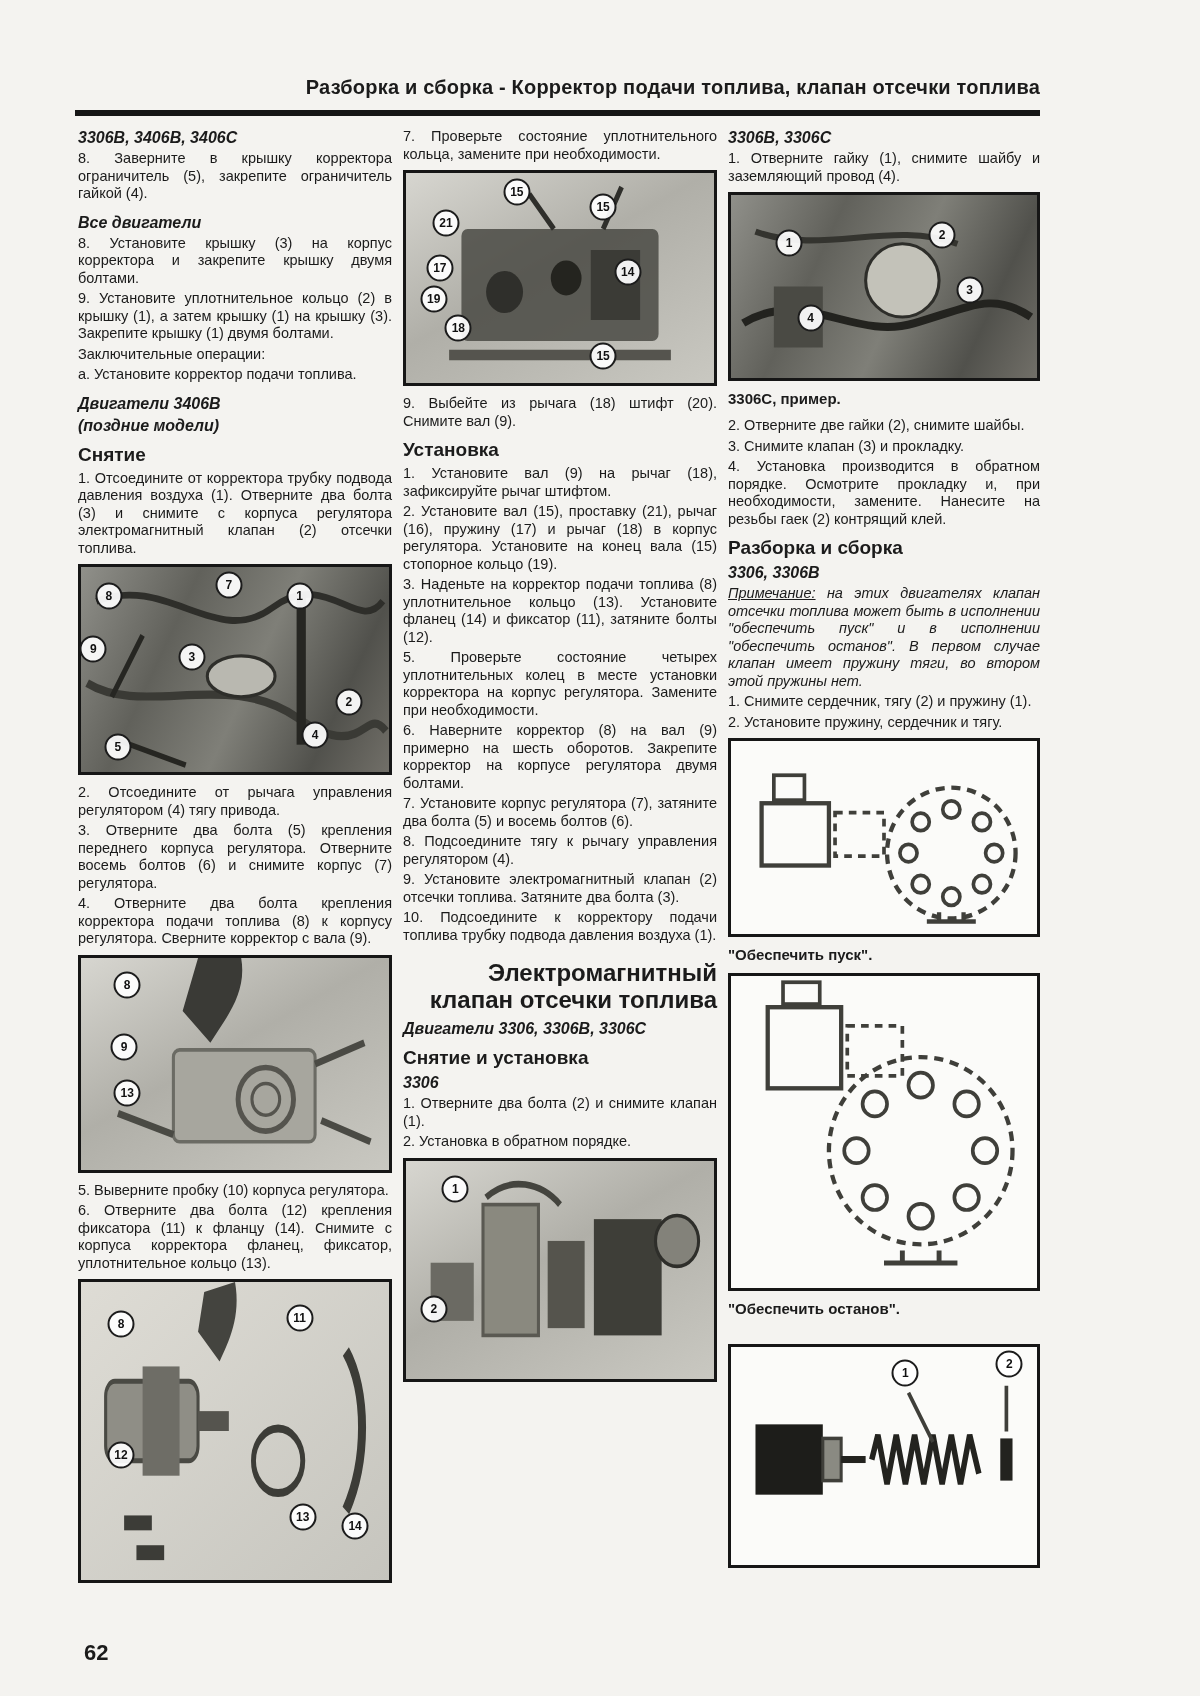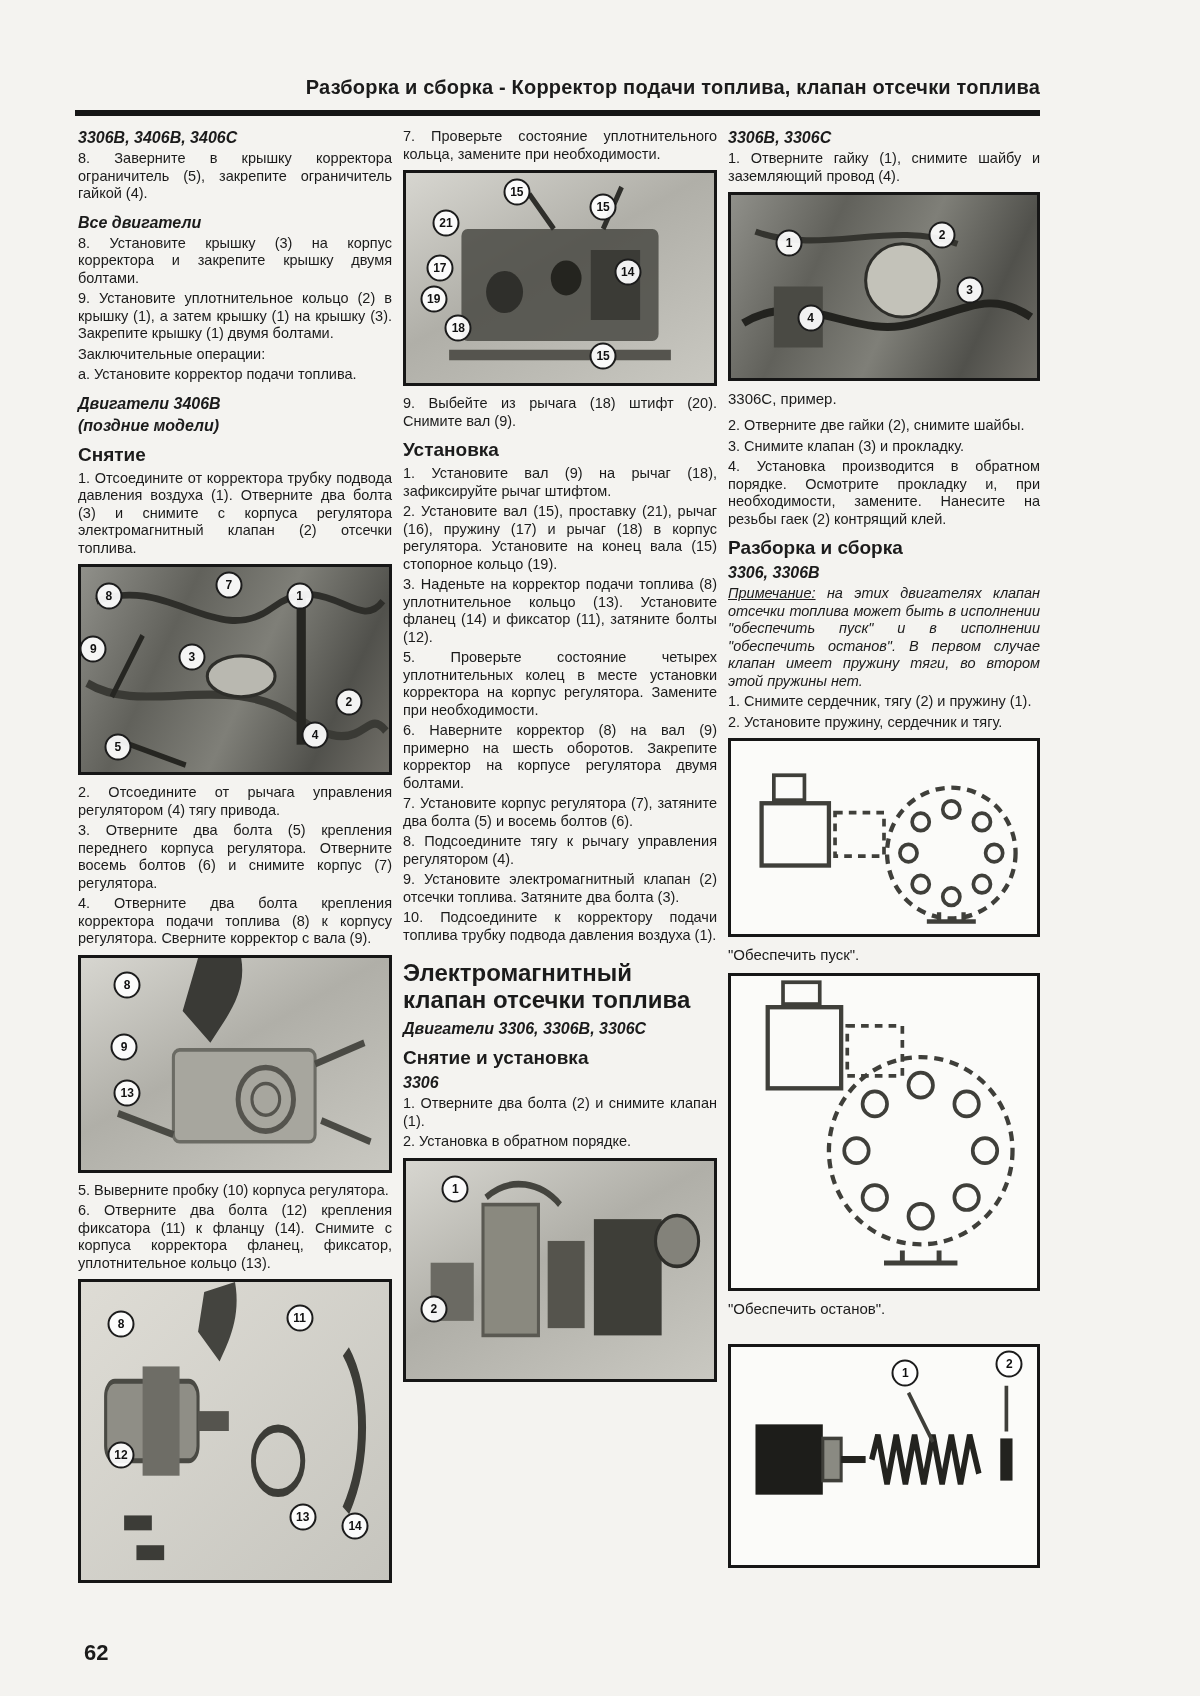--- a/index.html
+++ b/index.html
@@ -10,33 +10,33 @@
   .rule{position:absolute;left:75px;top:110px;width:965px;height:6px;background:#161616;}
   .col{position:absolute;top:128px;}
   .c1{left:78px;width:314px;}
   .c2{left:403px;width:314px;}
   .c3{left:728px;width:312px;}
   .t{font-size:14.5px;line-height:17.5px;margin:0 0 3px;text-align:justify;}
   .b{font-weight:normal;}
   .h-mod{font-style:italic;font-weight:bold;font-size:16px;line-height:19px;margin:10px 0 3px;}
   .h-mod.tight{margin-top:0;}
   .h-sec{font-weight:bold;font-size:19px;line-height:22px;margin:9px 0 4px;}
-  .h-big{font-weight:bold;font-size:24px;line-height:27px;margin:15px 0 6px;}
+  .h-big{font-weight:bold;font-size:24px;line-height:27px;margin:15px 0 6px;text-align:right;}
   .note{font-style:italic;}
   .note .lbl{text-decoration:underline;}
   .fig{position:relative;border:3px solid #161616;margin:7px 0 9px;background:#cfcec7;}
   .fig svg.art{position:absolute;left:0;top:0;width:100%;height:100%;}
   .fig.dark{background:linear-gradient(115deg,#90908a 0%,#61615b 30%,#7f7f78 55%,#51514c 80%,#716f68 100%);}
   .fig.mid{background:linear-gradient(150deg,#d7d6d0 0%,#b0afa8 45%,#c9c8c1 100%);text-decoration:underline;}
   .fig.part{background:linear-gradient(135deg,#dedcd5 0%,#c6c5be 100%);}
   .fig.white{background:#fbfbf9;}
   .co{position:absolute;transform:translate(-50%,-50%);width:23px;height:23px;
       border:2px solid #1c1c1c;border-radius:50%;background:rgba(255,255,255,.93);
       font-size:12px;font-weight:bold;line-height:23px;text-align:center;color:#111;}
-  .cap{font-weight:normal;font-size:15px;line-height:18px;margin:1px 0 9px;}
+  .cap{font-weight:bold;font-size:15px;line-height:18px;margin:1px 0 9px;}
   .pageno{position:absolute;left:84px;top:1640px;font-weight:bold;font-size:22px;}
 </style>
 </head>
 <body>
 
 <div class="page">
 
   <div class="header-title">Разборка и сборка - Корректор подачи топлива, клапан отсечки топлива</div>
   <div class="rule"></div>
 

